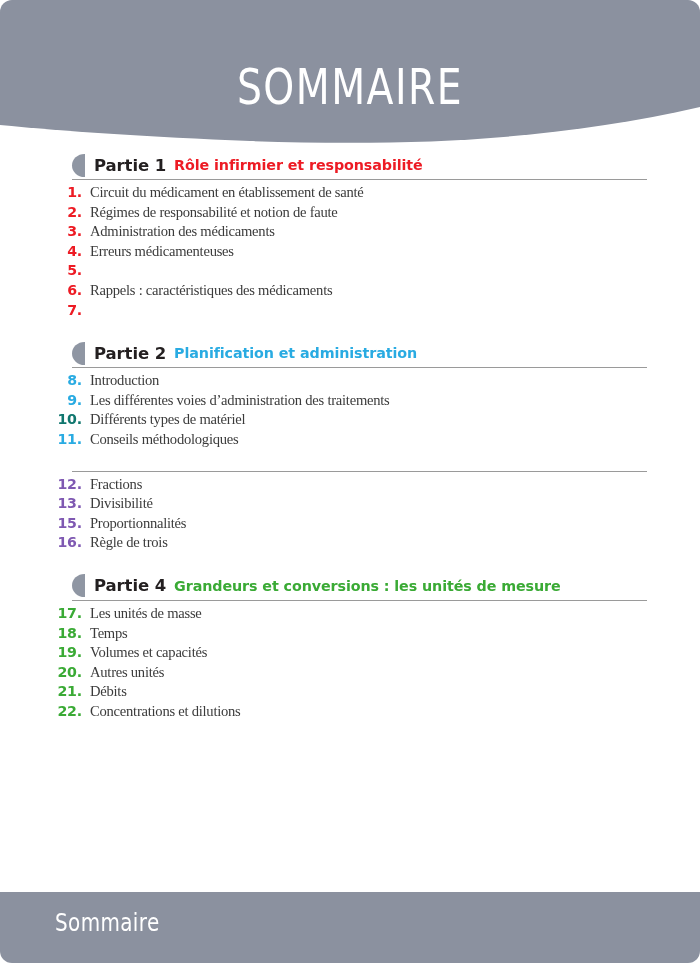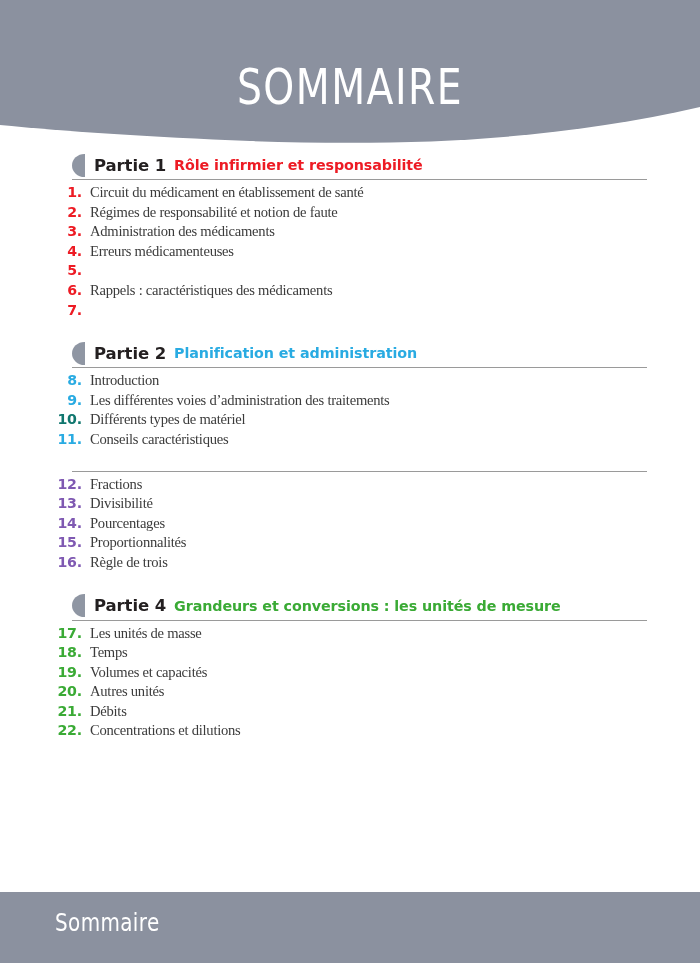--- a/index.html
+++ b/index.html
@@ -13,20 +13,21 @@
     font-family: "DejaVu Sans", sans-serif;
     overflow: hidden;
     position: relative;
   }
   .page {
     position: relative;
     width: 700px;
     height: 963px;
     background: #ffffff;
     overflow: hidden;
+    border-radius: 12px;
   }
 
   
   .header {
     position: absolute;
     left: 0;
     top: 0;
     width: 700px;
     height: 150px;
     overflow: hidden;
@@ -228,39 +229,35 @@
             <li class="item">
               <span class="item-num" style="color: rgb(41, 171, 226);">9.</span>
               <span class="item-title">Les différentes voies d’administration des traitements</span>
             </li>
             <li class="item">
               <span class="item-num" style="color: #0f766e;">10.</span>
               <span class="item-title">Différents types de matériel</span>
             </li>
             <li class="item">
               <span class="item-num" style="color: rgb(41, 171, 226);">11.</span>
-              <span class="item-title">Conseils caractéristiques</span>
+              <span class="item-title">Conseils méthodologiques</span>
             </li>
           </ul>
           <div class="part-gap"></div>
         </div>
         <div class="part">
           <div class="part-rule"></div>
           <ul class="items">
             <li class="item">
               <span class="item-num" style="color: rgb(127, 89, 178);">12.</span>
               <span class="item-title">Fractions</span>
             </li>
             <li class="item">
               <span class="item-num" style="color: rgb(127, 89, 178);">13.</span>
               <span class="item-title">Divisibilité</span>
-            </li>
-            <li class="item">
-              <span class="item-num" style="color: rgb(127, 89, 178);">14.</span>
-              <span class="item-title">Pourcentages</span>
             </li>
             <li class="item">
               <span class="item-num" style="color: rgb(127, 89, 178);">15.</span>
               <span class="item-title">Proportionnalités</span>
             </li>
             <li class="item">
               <span class="item-num" style="color: rgb(127, 89, 178);">16.</span>
               <span class="item-title">Règle de trois</span>
             </li>
           </ul>

